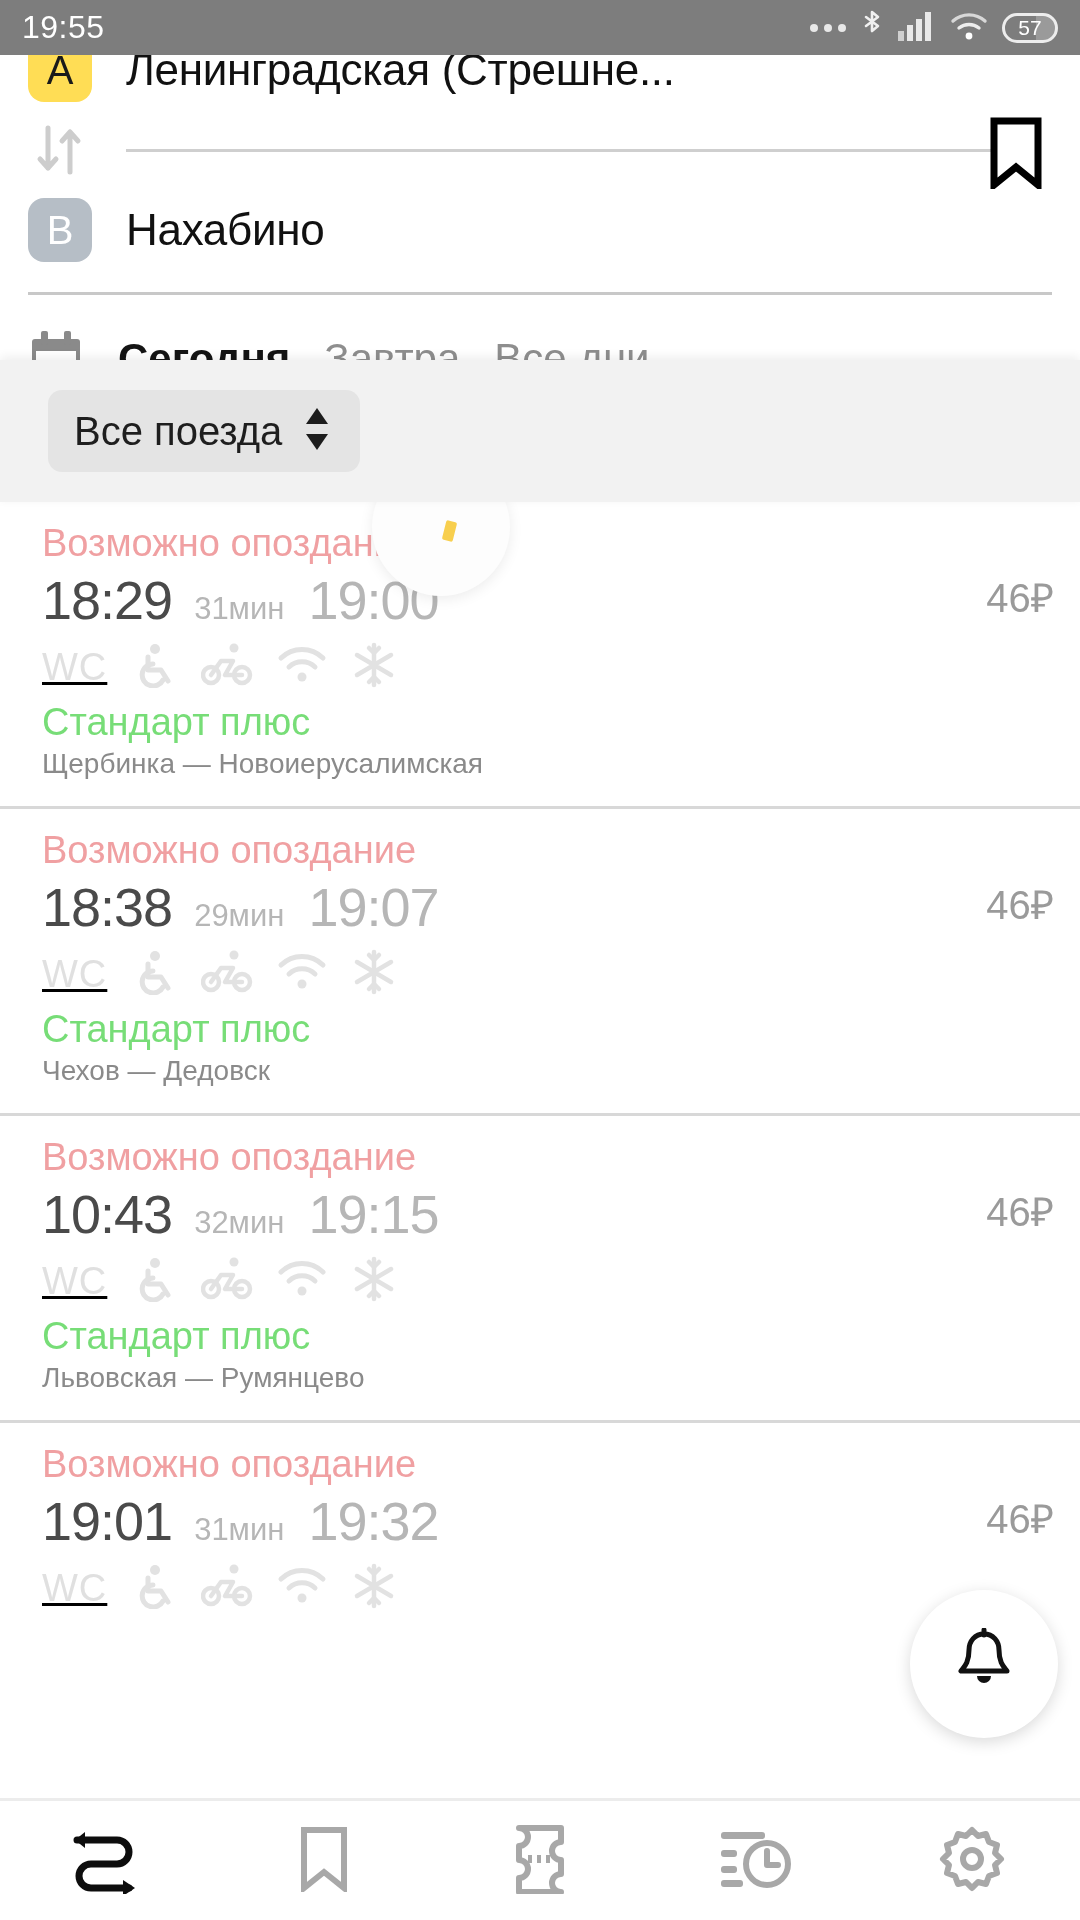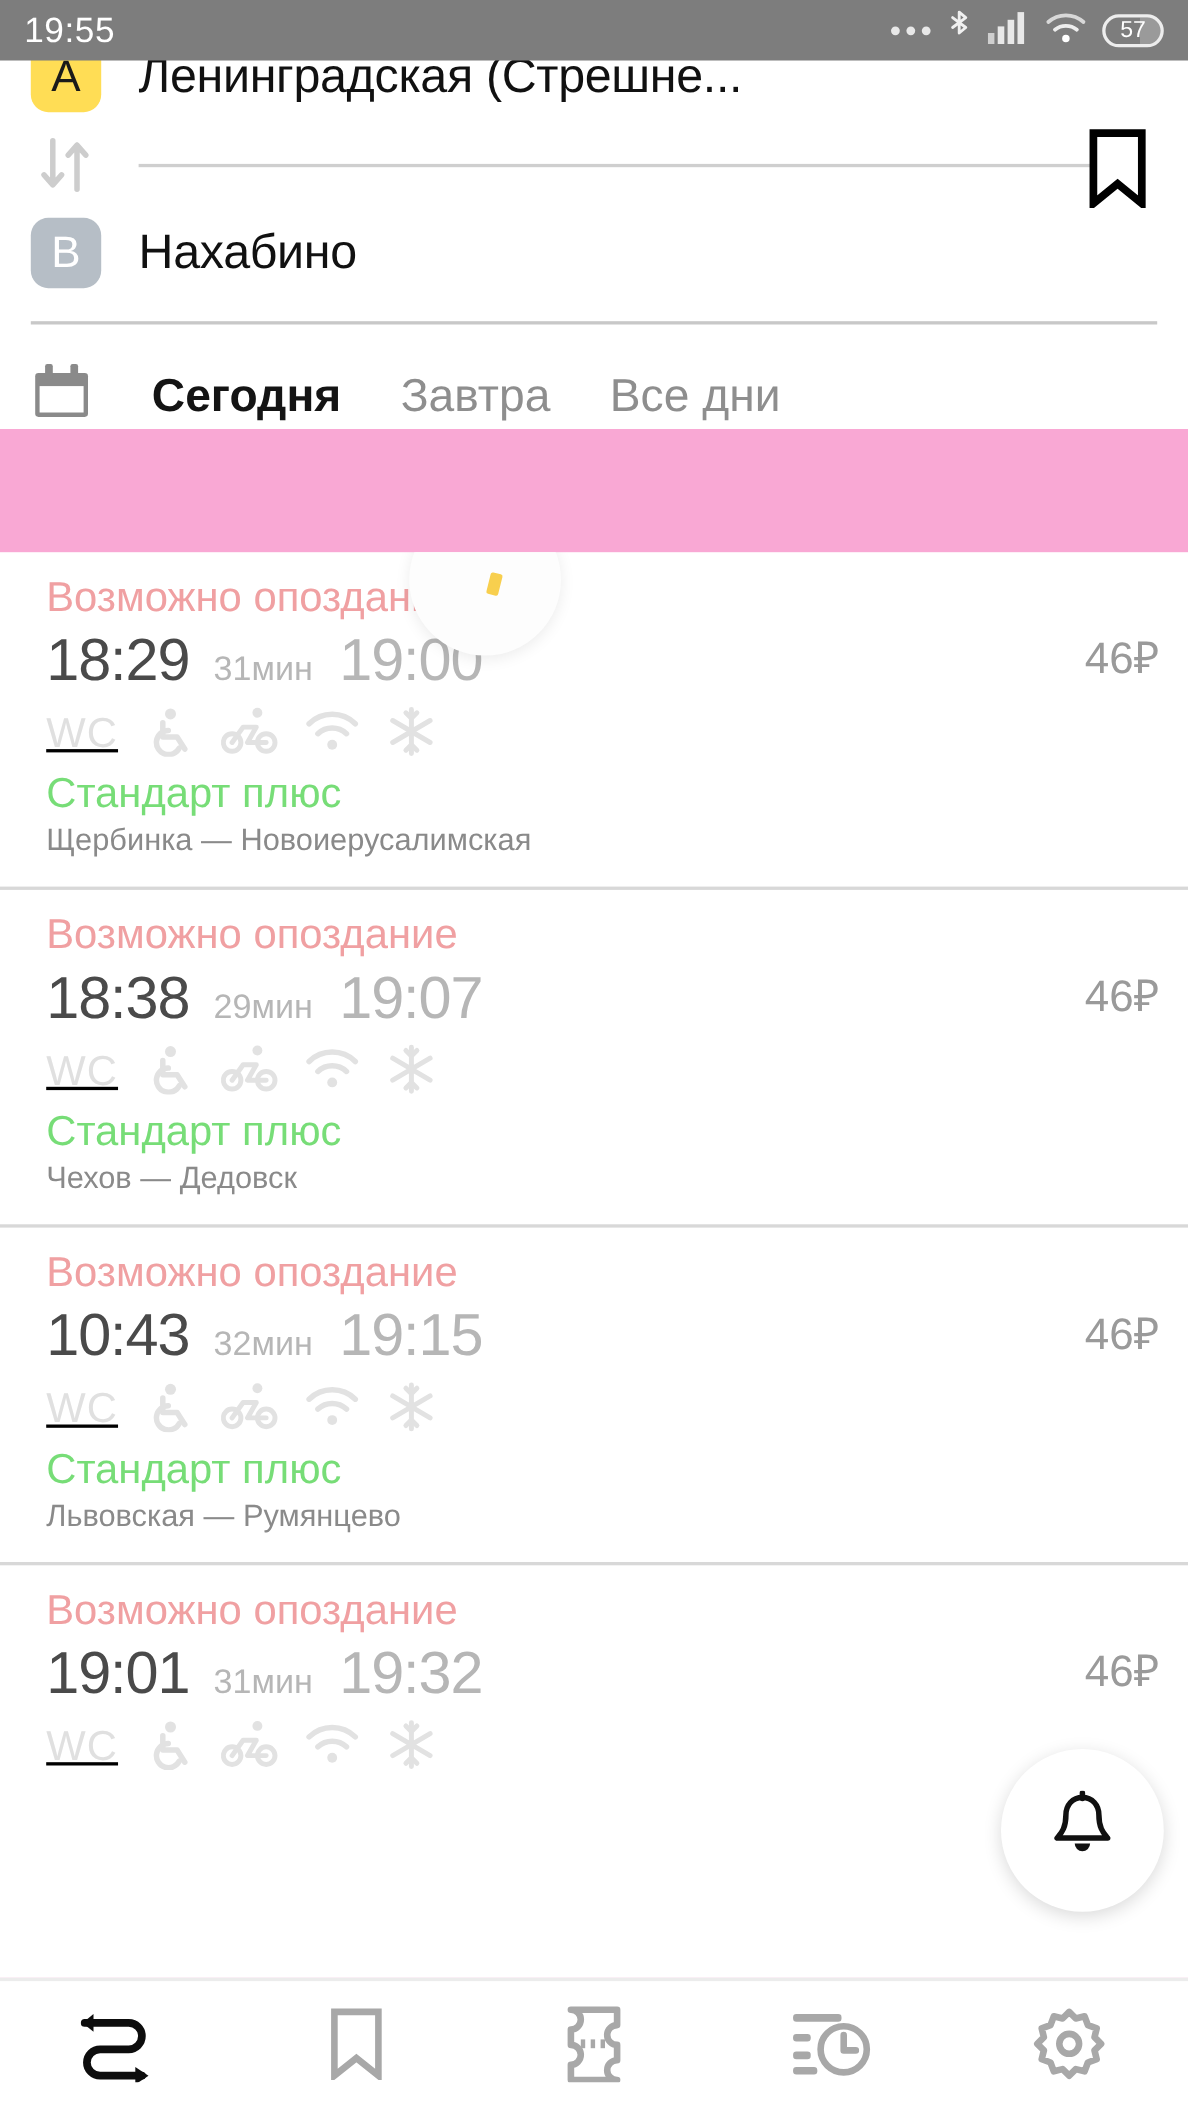--- a/index.html
+++ b/index.html
@@ -2,21 +2,21 @@
 <html><head>
 <meta charset="utf-8">
 <style>
   * { box-sizing: border-box; margin: 0; padding: 0; }
   html, body {
     width: 1080px; height: 1920px;
     background: #ffffff;
     font-family: "Liberation Sans", sans-serif;
     overflow: hidden;
   }
-  #app { position: relative; width: 1080px; height: 1920px; background: #f9a8d4; }
+  #app { position: relative; width: 1080px; height: 1920px; background: #000000; }
 
   
   .statusbar {
     position: absolute; top: 0; left: 0;
     width: 1080px; height: 55px;
     background: #7d7d7d;
     display: flex; align-items: center;
     padding: 0 22px;
     z-index: 60;
   }
@@ -55,21 +55,21 @@
   .swap-row { display: flex; align-items: center; height: 64px; }
   .swap-ic { width: 64px; display: flex; justify-content: center; flex: none; }
   .swap-divider { flex: 1; height: 3px; background: #cfcfcf; margin-left: 34px; margin-right: 60px; }
   .bookmark-btn {
     position: absolute; right: 28px; top: 92px;
     width: 72px; height: 78px; display: flex; align-items: center; justify-content: center;
   }
   .hdr-sep { height: 3px; background: #c8c8c8; margin: 14px 28px 0 28px; }
 
   
-  .date-row { display: flex; align-items: center; padding: 34px 28px 0 28px; gap: 54px; }
+  .date-row { display: flex; align-items: center; padding: 34px 28px 0 28px; gap: 34px; }
   .cal-ic { flex: none; }
   .date-tab { font-size: 42px; color: #8e8e8e; }
   .date-tab.active { color: #141414; font-weight: bold; }
 
   
   .filter-panel {
     position: absolute; top: 360px; left: 0; width: 1080px; height: 142px;
     background: #f2f2f2;
     z-index: 30;
     box-shadow: 0 -3px 10px rgba(0,0,0,.07);
@@ -210,20 +210,31 @@
           <rect x="36" y="2" width="7" height="14" rx="2" fill="#8a8a8a"></rect>
           <rect x="8" y="22" width="40" height="24" fill="#ffffff"></rect>
         </svg>
       </span>
       <span class="date-tab active">Сегодня</span>
       <span class="date-tab">Завтра</span>
       <span class="date-tab">Все дни</span>
     </div>
   </div>
 
+  <div class="filter-panel">
+    <div class="filter-chip">
+      <span class="lbl">Все поезда</span>
+      <span>
+        <svg width="34" height="48" viewBox="0 0 34 48">
+          <path d="M17 3l11 16H6z" fill="#1c1c1c"></path>
+          <path d="M17 45L6 29h22z" fill="#1c1c1c"></path>
+        </svg>
+      </span>
+    </div>
+  </div>
 
   <div class="list">
 
     <div class="trip">
       <div class="warn">Возможно опоздание</div>
       <div class="times">
         <span class="t-dep">18:29</span>
         <span class="t-dur">31мин</span>
         <span class="t-arr">19:00</span>
         <span class="t-price">46₽</span>

